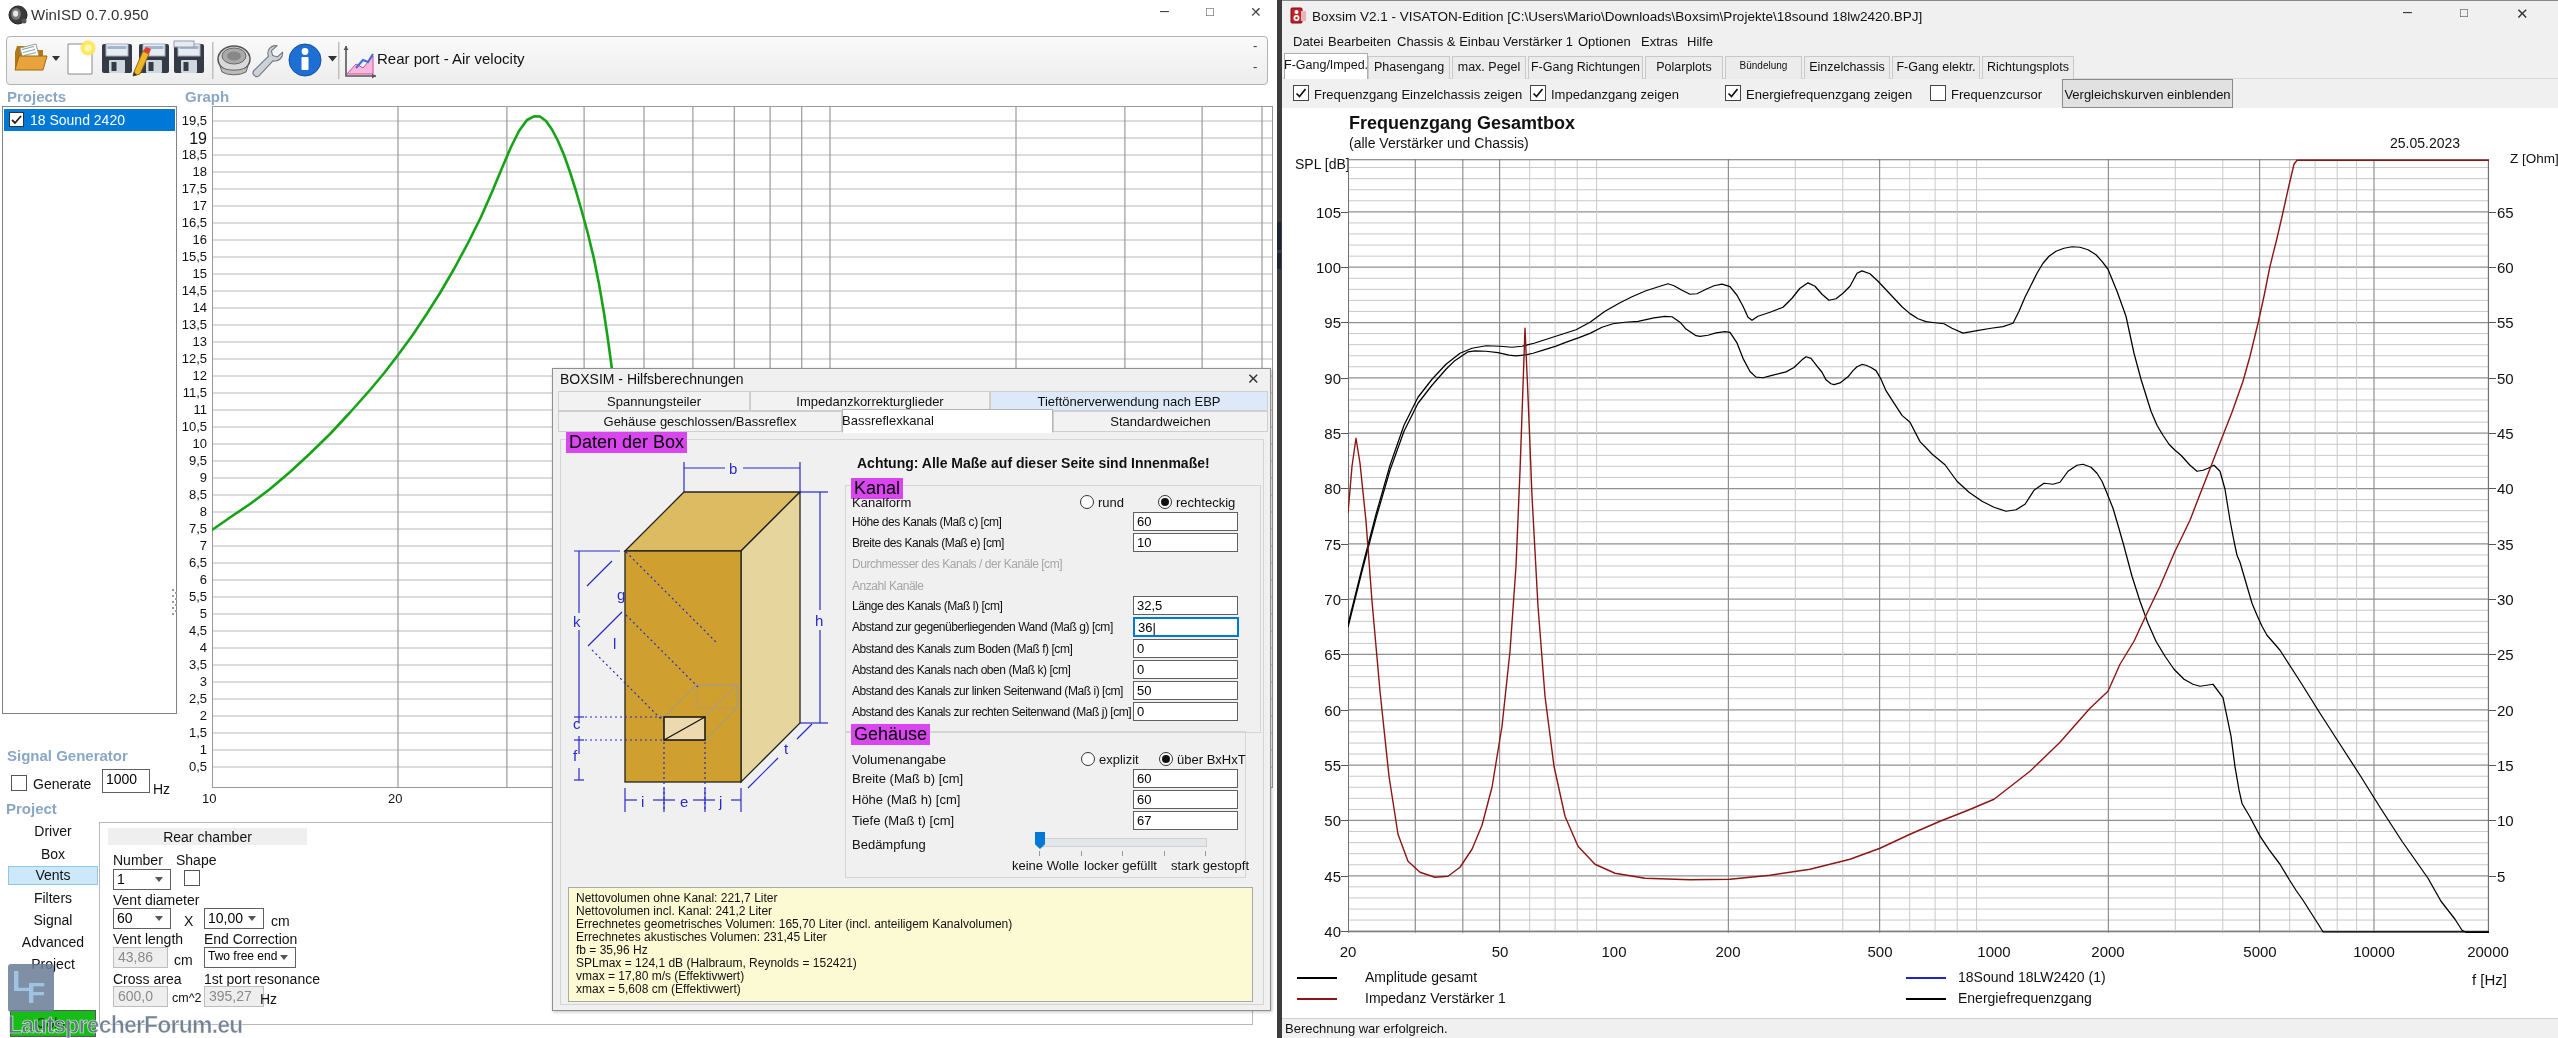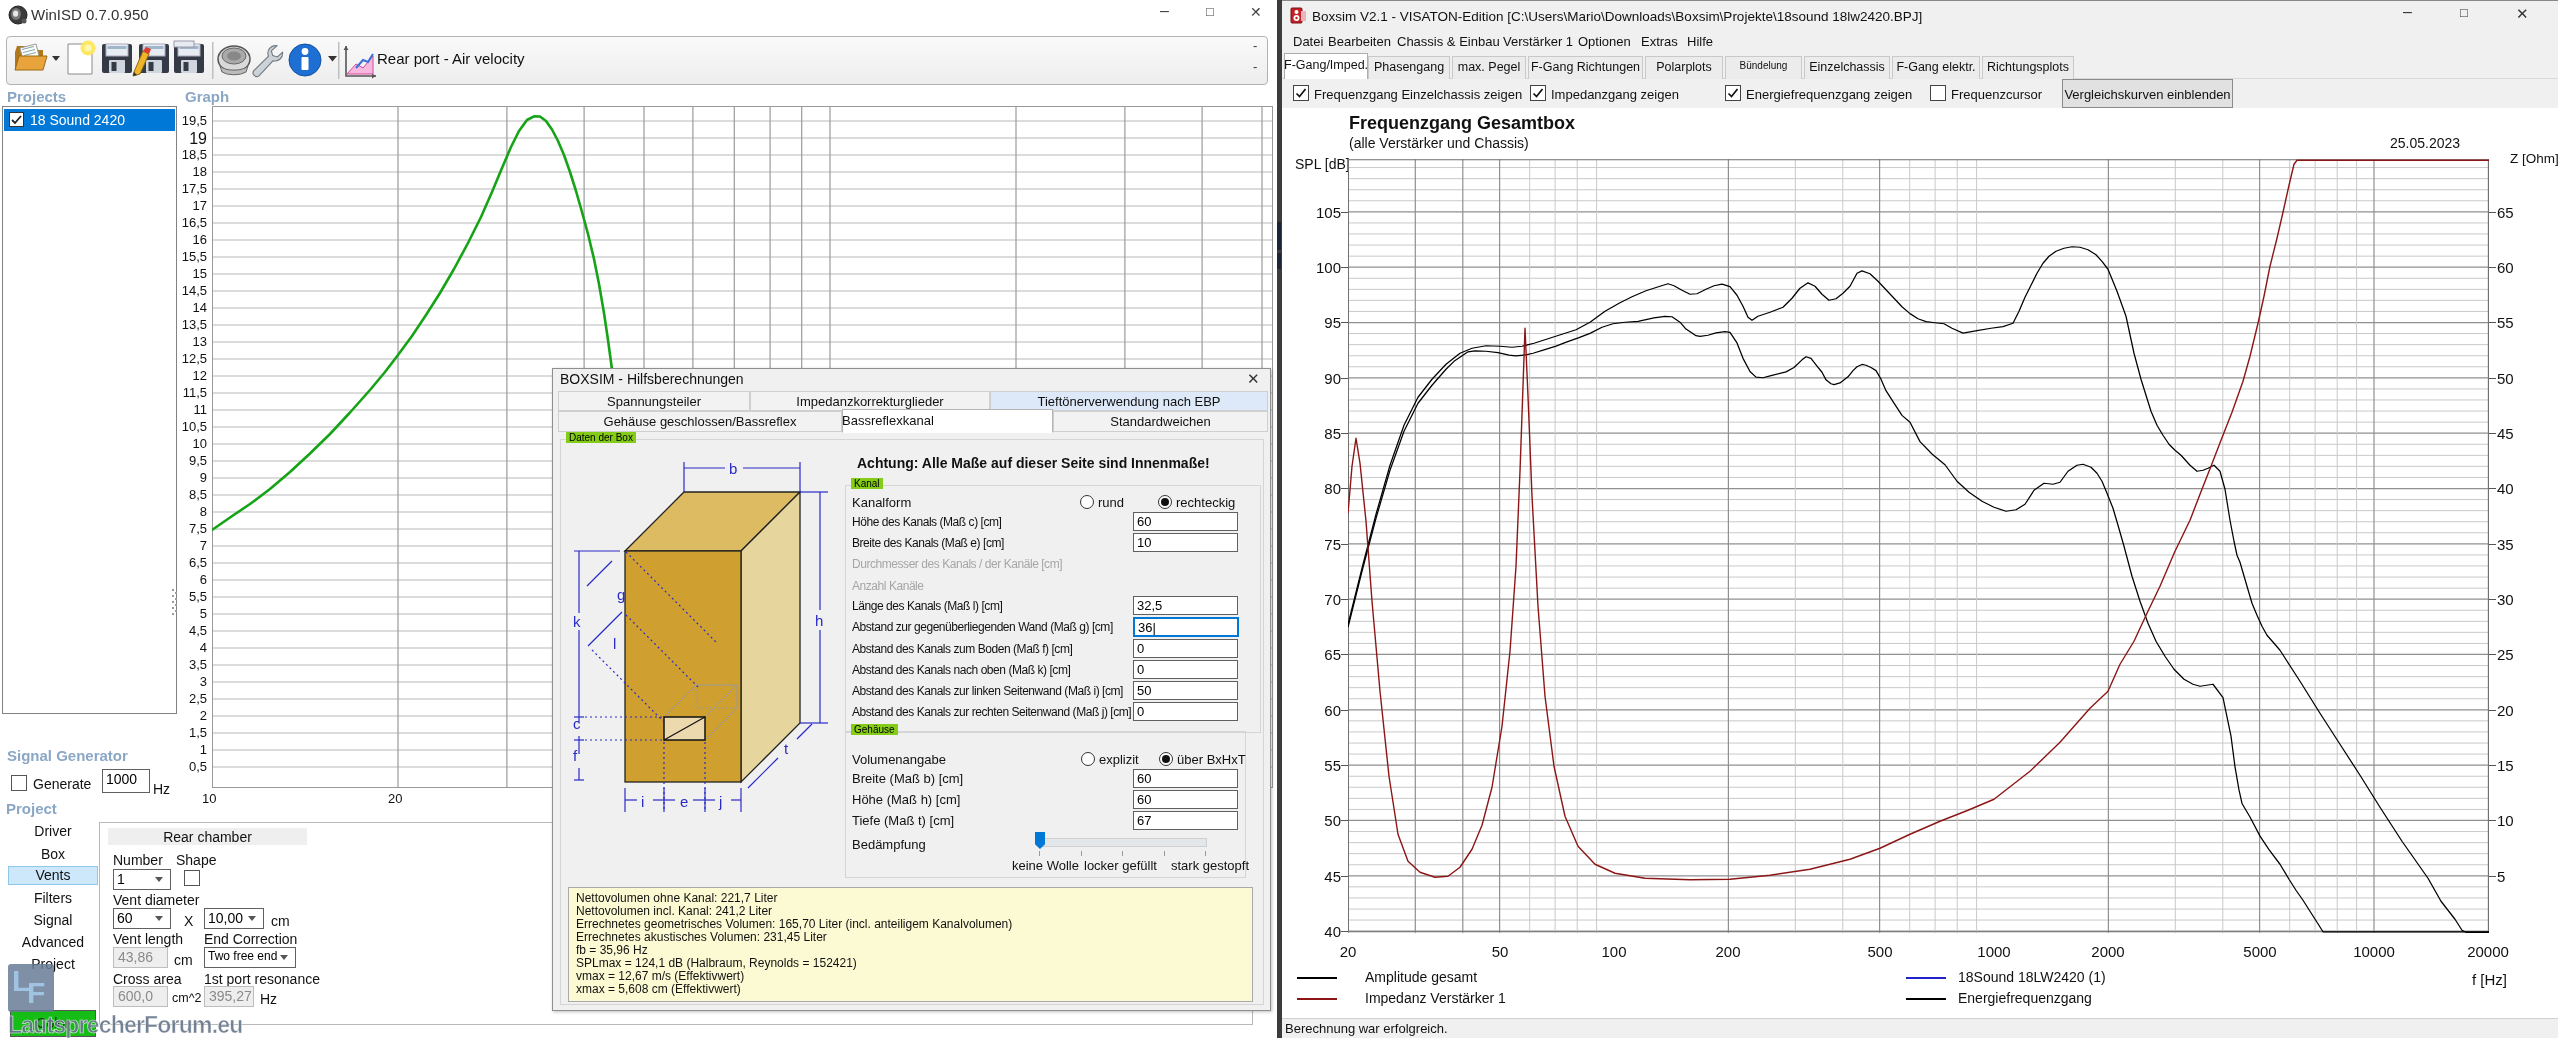--- a/index.html
+++ b/index.html
@@ -6,21 +6,21 @@
 font-family:"Liberation Sans",sans-serif;-webkit-font-smoothing:antialiased}
 .abs{position:absolute}
 .lbl{position:absolute;white-space:nowrap}
 .sect{position:absolute;color:#8ba7c6;font-weight:bold;font-size:15px;white-space:nowrap}
 .inp{position:absolute;background:#fff;border:1px solid #606060;font-size:13px;
 color:#000;padding:1px 3px;white-space:nowrap}
 .ginp{position:absolute;background:#eee;border:1px solid #bdbdbd;font-size:13px;
 color:#8a8a8a;padding:1px 4px;white-space:nowrap}
 .cb{position:absolute;width:16px;height:16px;background:#fff;border:1px solid #555}
 .grp{position:absolute;border:1px solid #d5d5d5}
-.grplbl{position:absolute;background:#84cc16;font-size:10px;color:#000;padding:0 3px;white-space:nowrap}
+.grplbl{position:absolute;background:#d946ef;font-size:18px;color:#000;padding:0 3px;white-space:nowrap}
 </style></head>
 <body>
 
 <div class="abs" style="left:0;top:0;width:1277px;height:1038px;background:#fff">
 <svg class="abs" style="left:8px;top:5px" width="22" height="20" viewBox="0 0 22 20">
 <circle cx="10" cy="10" r="9" fill="#3a3a3a"></circle>
 <circle cx="10" cy="10" r="9" fill="none" stroke="#222"></circle>
 <ellipse cx="8" cy="9" rx="5" ry="6" fill="#777"></ellipse>
 <ellipse cx="7.6" cy="8.6" rx="2.6" ry="3.2" fill="#e8e8e8"></ellipse>
 <circle cx="16" cy="16" r="2.5" fill="#555"></circle>
@@ -254,21 +254,21 @@
 <div class="ginp" style="left:113px;top:947px;width:55px;height:21px;font-size:14px">43,86</div>
 <div class="lbl" style="left:174px;top:952px;font-size:14px;color:#111">cm</div>
 <div class="inp" style="left:204px;top:947px;width:92px;height:21px;font-size:12px">Two free end</div>
 <svg class="abs" style="left:280px;top:955px" width="10" height="6">
       <path d="M0 0 L8 0 L4 5 Z" fill="#555"></path>
     </svg>
 <div class="lbl" style="left:113px;top:971px;font-size:14px;color:#111">Cross area</div>
 <div class="lbl" style="left:204px;top:971px;font-size:14px;color:#111">1st port resonance</div>
 <div class="ginp" style="left:113px;top:986px;width:55px;height:21px;font-size:14px">600,0</div>
 <div class="lbl" style="left:172px;top:991px;font-size:12.5px;color:#111">cm^2</div>
-<div class="ginp" style="left:204px;top:986px;width:50px;height:21px;font-size:14px">395,27</div>
+<div class="ginp" style="left:204px;top:986px;width:60px;height:21px;font-size:14px">395,27</div>
 <div class="lbl" style="left:260px;top:991px;font-size:14px;color:#111">Hz</div>
 <div class="abs" style="left:10px;top:1010px;width:86px;height:27px;background:#16bd16;border:1px solid #555"></div>
 <div class="lbl" style="left:10px;top:1015px;width:86px;text-align:center;font-size:14px;color:#0a3a0a">Color</div>
 <div class="abs" style="left:8px;top:964px;width:46px;height:48px;background:rgba(105,125,150,0.85);border-radius:3px"></div>
 <div class="lbl" style="left:12px;top:964px;font-size:30px;font-weight:bold;color:#9fc3e0">L</div>
 <div class="lbl" style="left:27px;top:976px;font-size:30px;font-weight:bold;color:#9fc3e0">F</div>
 <div class="lbl" style="left:8px;top:1012px;font-size:23px;font-weight:bold;letter-spacing:-0.8px;color:rgba(100,116,138,0.9);-webkit-text-stroke:0.7px rgba(255,255,255,0.75)">LautsprecherForum.eu</div>
 </div>
 <div class="abs" style="left:1277px;top:0;width:5px;height:1038px;background:#3c3c3c"></div>
 <div class="abs" style="left:1277px;top:222px;width:4px;height:28px;background:#1d2433"></div>
@@ -649,13 +649,13 @@
 <div class="lbl" style="left:1012px;top:858px;font-size:13px;color:#111">keine Wolle</div>
 <div class="lbl" style="left:1084px;top:858px;font-size:13px;color:#111">locker gefüllt</div>
 <div class="lbl" style="left:1171px;top:858px;font-size:13px;color:#111">stark gestopft</div>
 <div class="abs" style="left:568px;top:887px;width:685px;height:115px;background:#fcfad3;border:1px solid #a9a9a9"></div>
 <div class="lbl" style="left:576px;top:891px;font-size:12px;color:#111">Nettovolumen ohne Kanal: 221,7 Liter</div>
 <div class="lbl" style="left:576px;top:904px;font-size:12px;color:#111">Nettovolumen incl. Kanal: 241,2 Liter</div>
 <div class="lbl" style="left:576px;top:917px;font-size:12px;color:#111">Errechnetes geometrisches Volumen: 165,70 Liter (incl. anteiligem Kanalvolumen)</div>
 <div class="lbl" style="left:576px;top:930px;font-size:12px;color:#111">Errechnetes akustisches Volumen: 231,45 Liter</div>
 <div class="lbl" style="left:576px;top:943px;font-size:12px;color:#111">fb = 35,96 Hz</div>
 <div class="lbl" style="left:576px;top:956px;font-size:12px;color:#111">SPLmax = 124,1 dB (Halbraum, Reynolds = 152421)</div>
-<div class="lbl" style="left:576px;top:969px;font-size:12px;color:#111">vmax = 12,67 m/s (Effektivwert)</div>
+<div class="lbl" style="left:576px;top:969px;font-size:12px;color:#111">vmax = 17,80 m/s (Effektivwert)</div>
 <div class="lbl" style="left:576px;top:982px;font-size:12px;color:#111">xmax = 5,608 cm (Effektivwert)</div>
 </body></html>

